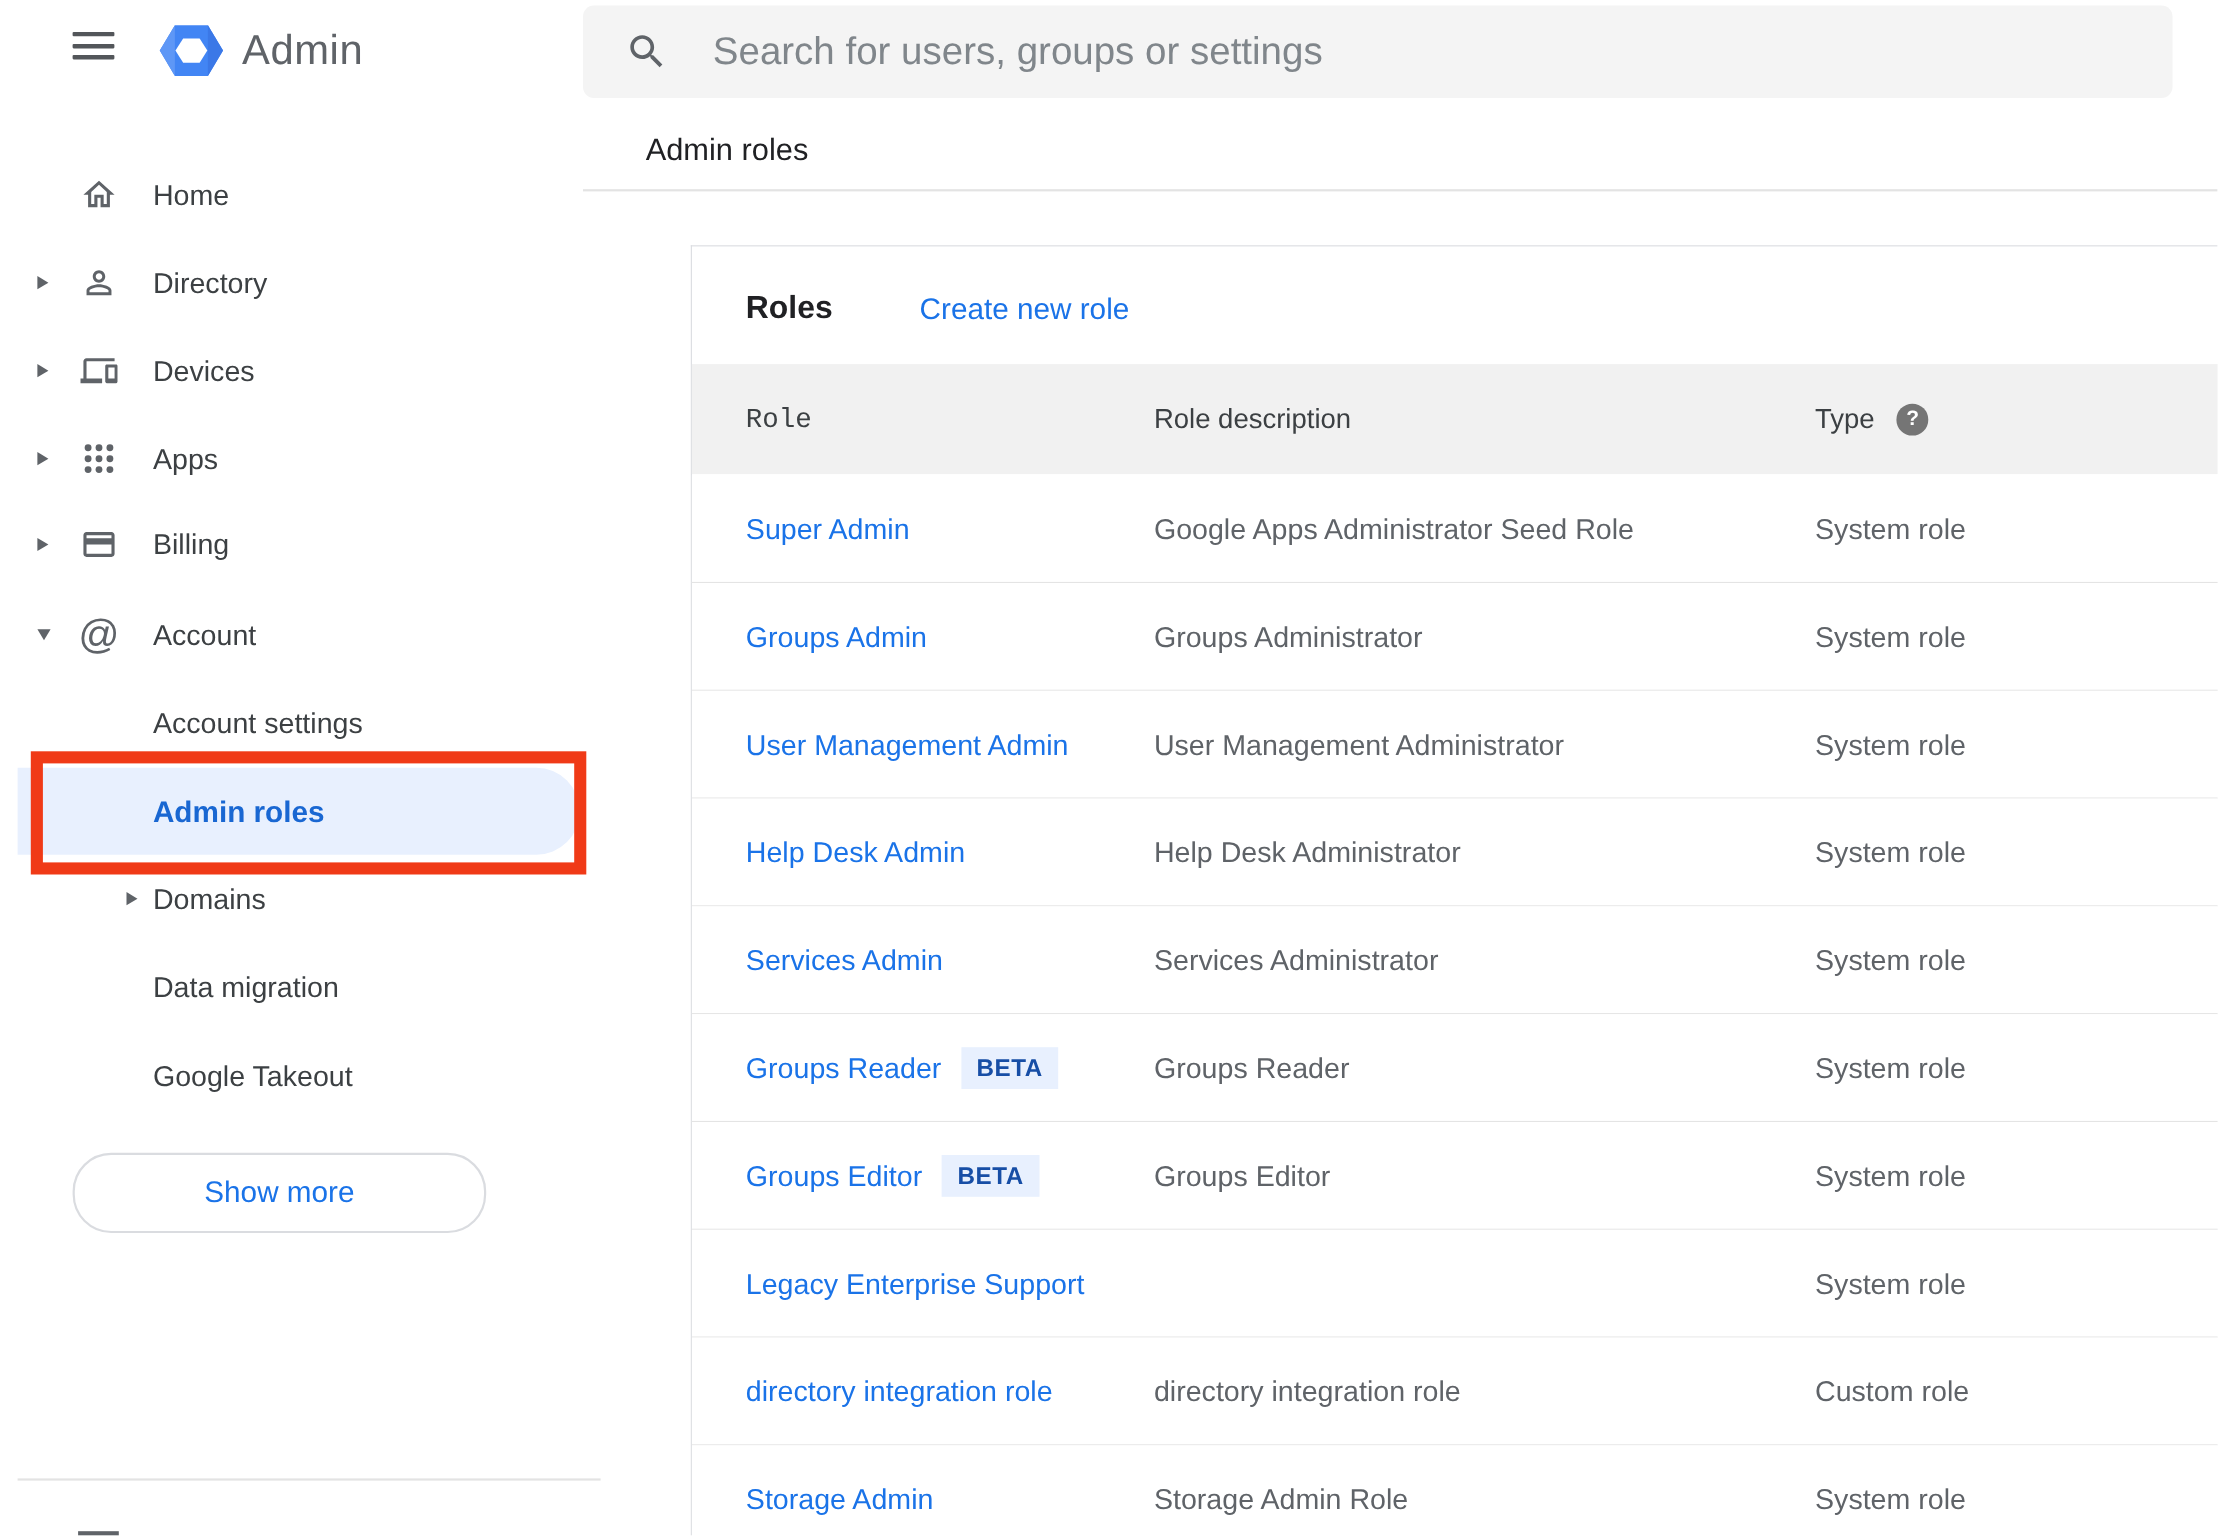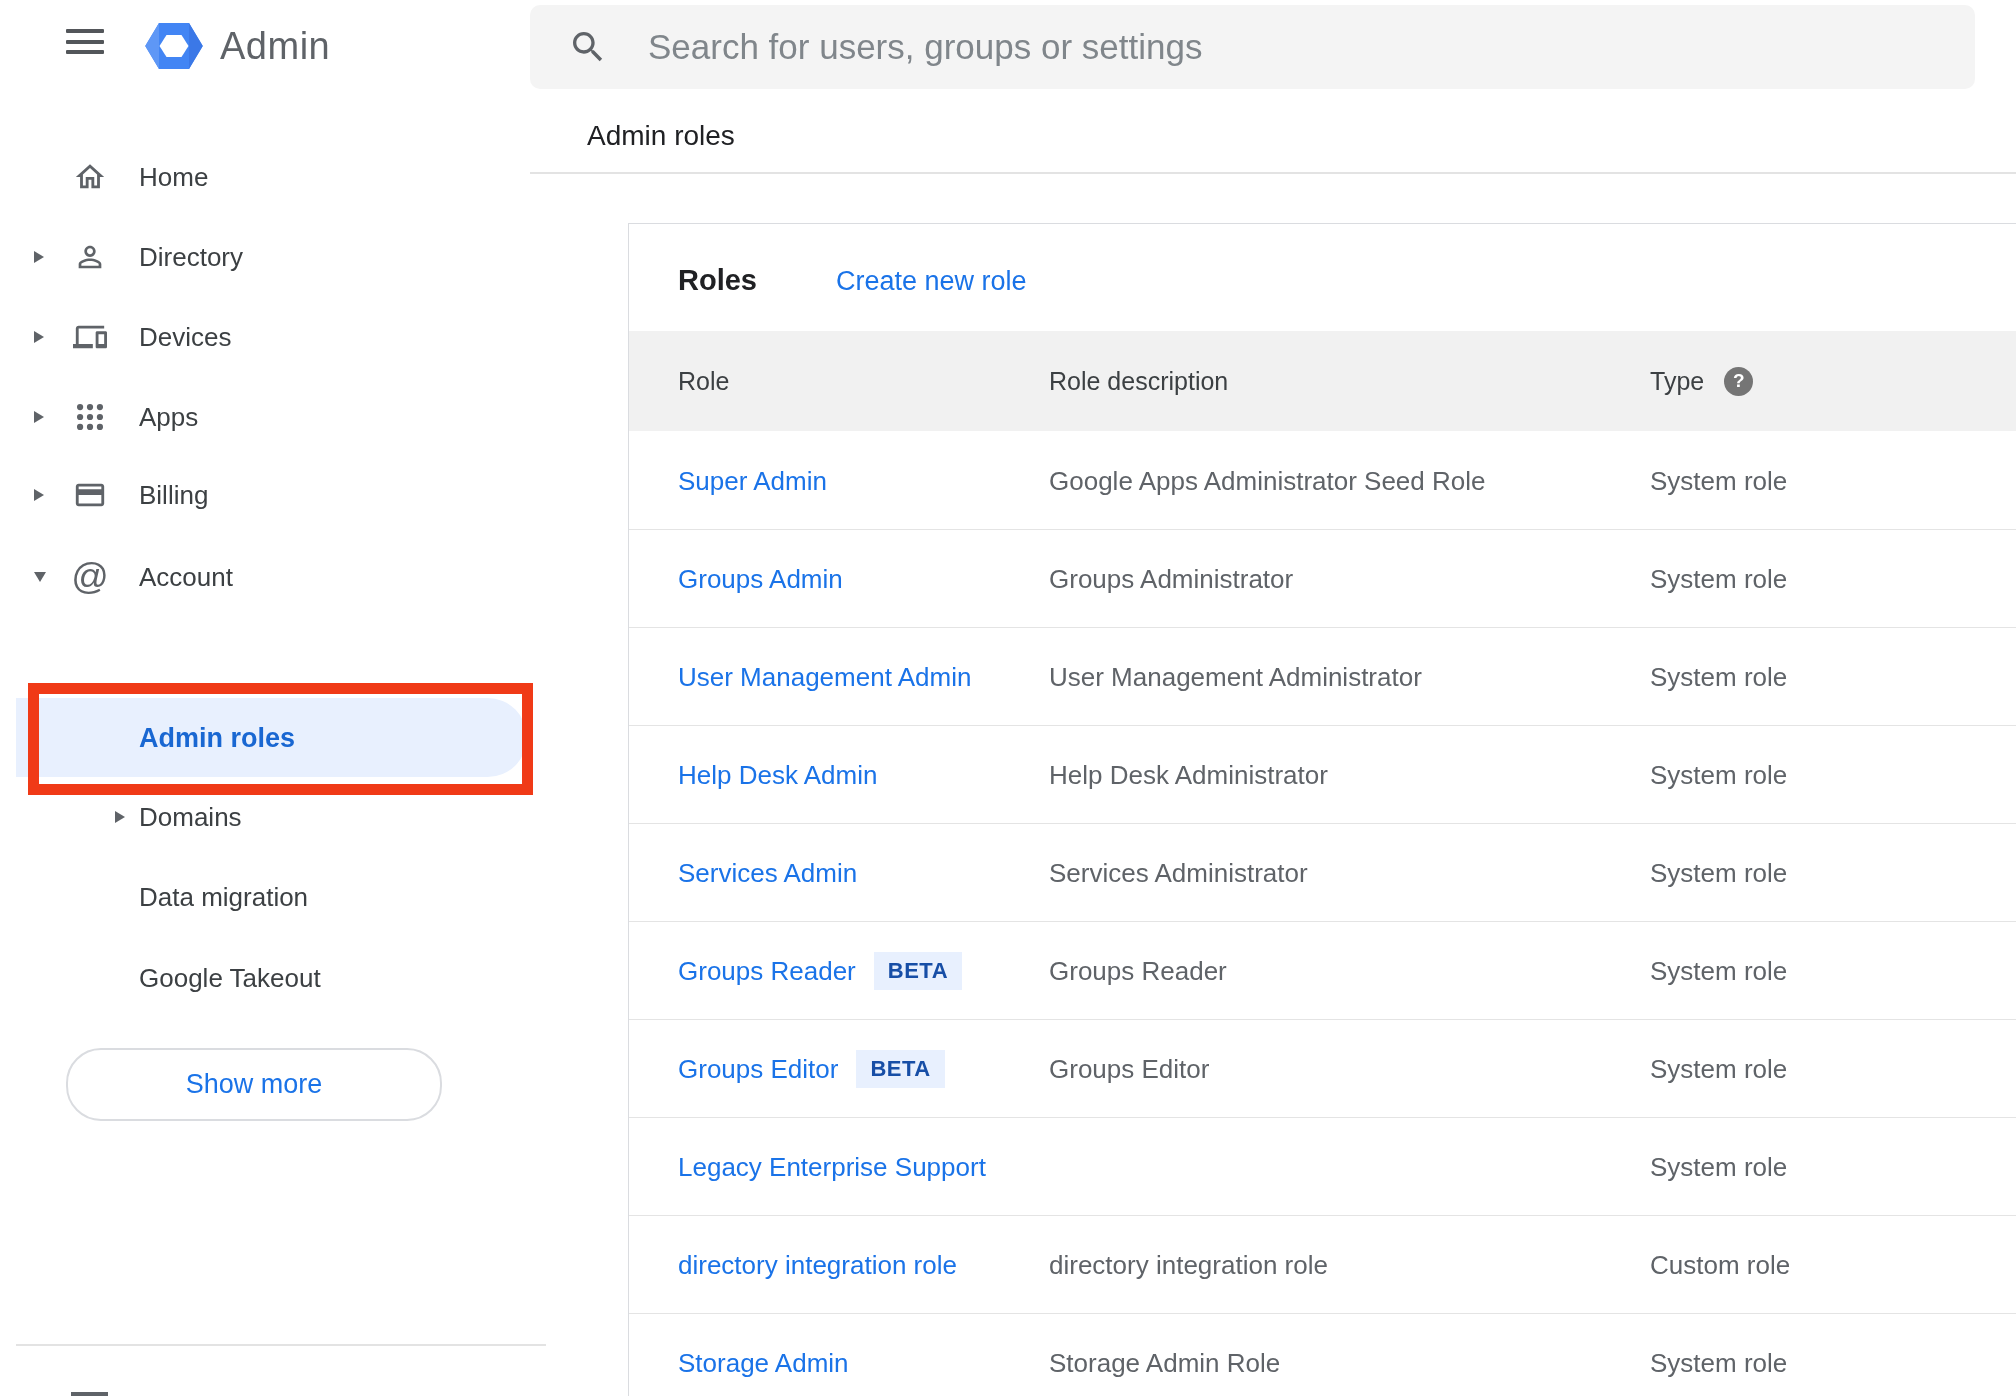--- a/index.html
+++ b/index.html
@@ -57,21 +57,21 @@
   .content-divider{position:absolute;left:530px;top:172px;width:1486px;height:2px;background:#e3e3e3;}
 
   
   .card{position:absolute;left:628px;top:223px;width:1388px;height:1173px;
     background:#fff;border-left:1px solid #dadce0;border-top:1px solid #dadce0;box-sizing:border-box;}
   .card-title{position:absolute;left:49px;top:40px;font-size:29px;font-weight:700;color:#202124;}
   .create-link{position:absolute;left:207px;top:42px;font-size:27px;color:#1a73e8;cursor:pointer;}
 
   .thead{position:absolute;left:0;top:107px;width:1388px;height:100px;background:#f1f1f1;}
   .th{position:absolute;top:0;height:100px;display:flex;align-items:center;font-size:25px;color:#3c4043;}
-  .th.c1{left:49px;}  .th.c2{left:420px;}  .th.c3{left:1021px;}
+  .th.c1{left:49px;font-family:Liberation Mono, monospace;}  .th.c2{left:420px;}  .th.c3{left:1021px;}
   .help-circle{margin-left:20px;width:29px;height:29px;border-radius:50%;background:#757575;
     color:#fff;font-size:19px;font-weight:700;display:flex;align-items:center;justify-content:center;cursor:pointer;}
 
   .trow{position:absolute;left:0;width:1388px;height:98px;border-bottom:1px solid #e4e4e4;box-sizing:border-box;background:#fff;}
   .cell{position:absolute;top:0;height:98px;display:flex;align-items:center;font-size:26px;white-space:nowrap;}
   .cell.role{left:49px;color:#1a73e8;}
   .cell.role .link{cursor:pointer;}
   .cell.desc{left:420px;color:#5f6368;}
   .cell.type{left:1021px;color:#5f6368;}
   .beta-badge{margin-left:18px;background:#e8f0fe;color:#174ea6;font-size:22px;font-weight:700;
@@ -156,20 +156,23 @@
   </div>
 
   <div class="nav-row" style="top:537px;">
     <span class="nav-arrow down"></span>
     <span class="nav-icon">
         <span class="at-glyph">@</span>
       </span>
     <span class="nav-label">Account</span>
   </div>
 
+  <div class="nav-row" style="top:617px;">
+    <span class="nav-label">Account settings</span>
+  </div>
 
   <div class="selected-pill"></div>
   <span class="selected-label">Admin roles</span>
   <div class="annotation-box"></div>
 
   <div class="nav-row" style="top:777px;">
     <span class="sub-arrow"></span>
     <span class="nav-label">Domains</span>
   </div>
 

